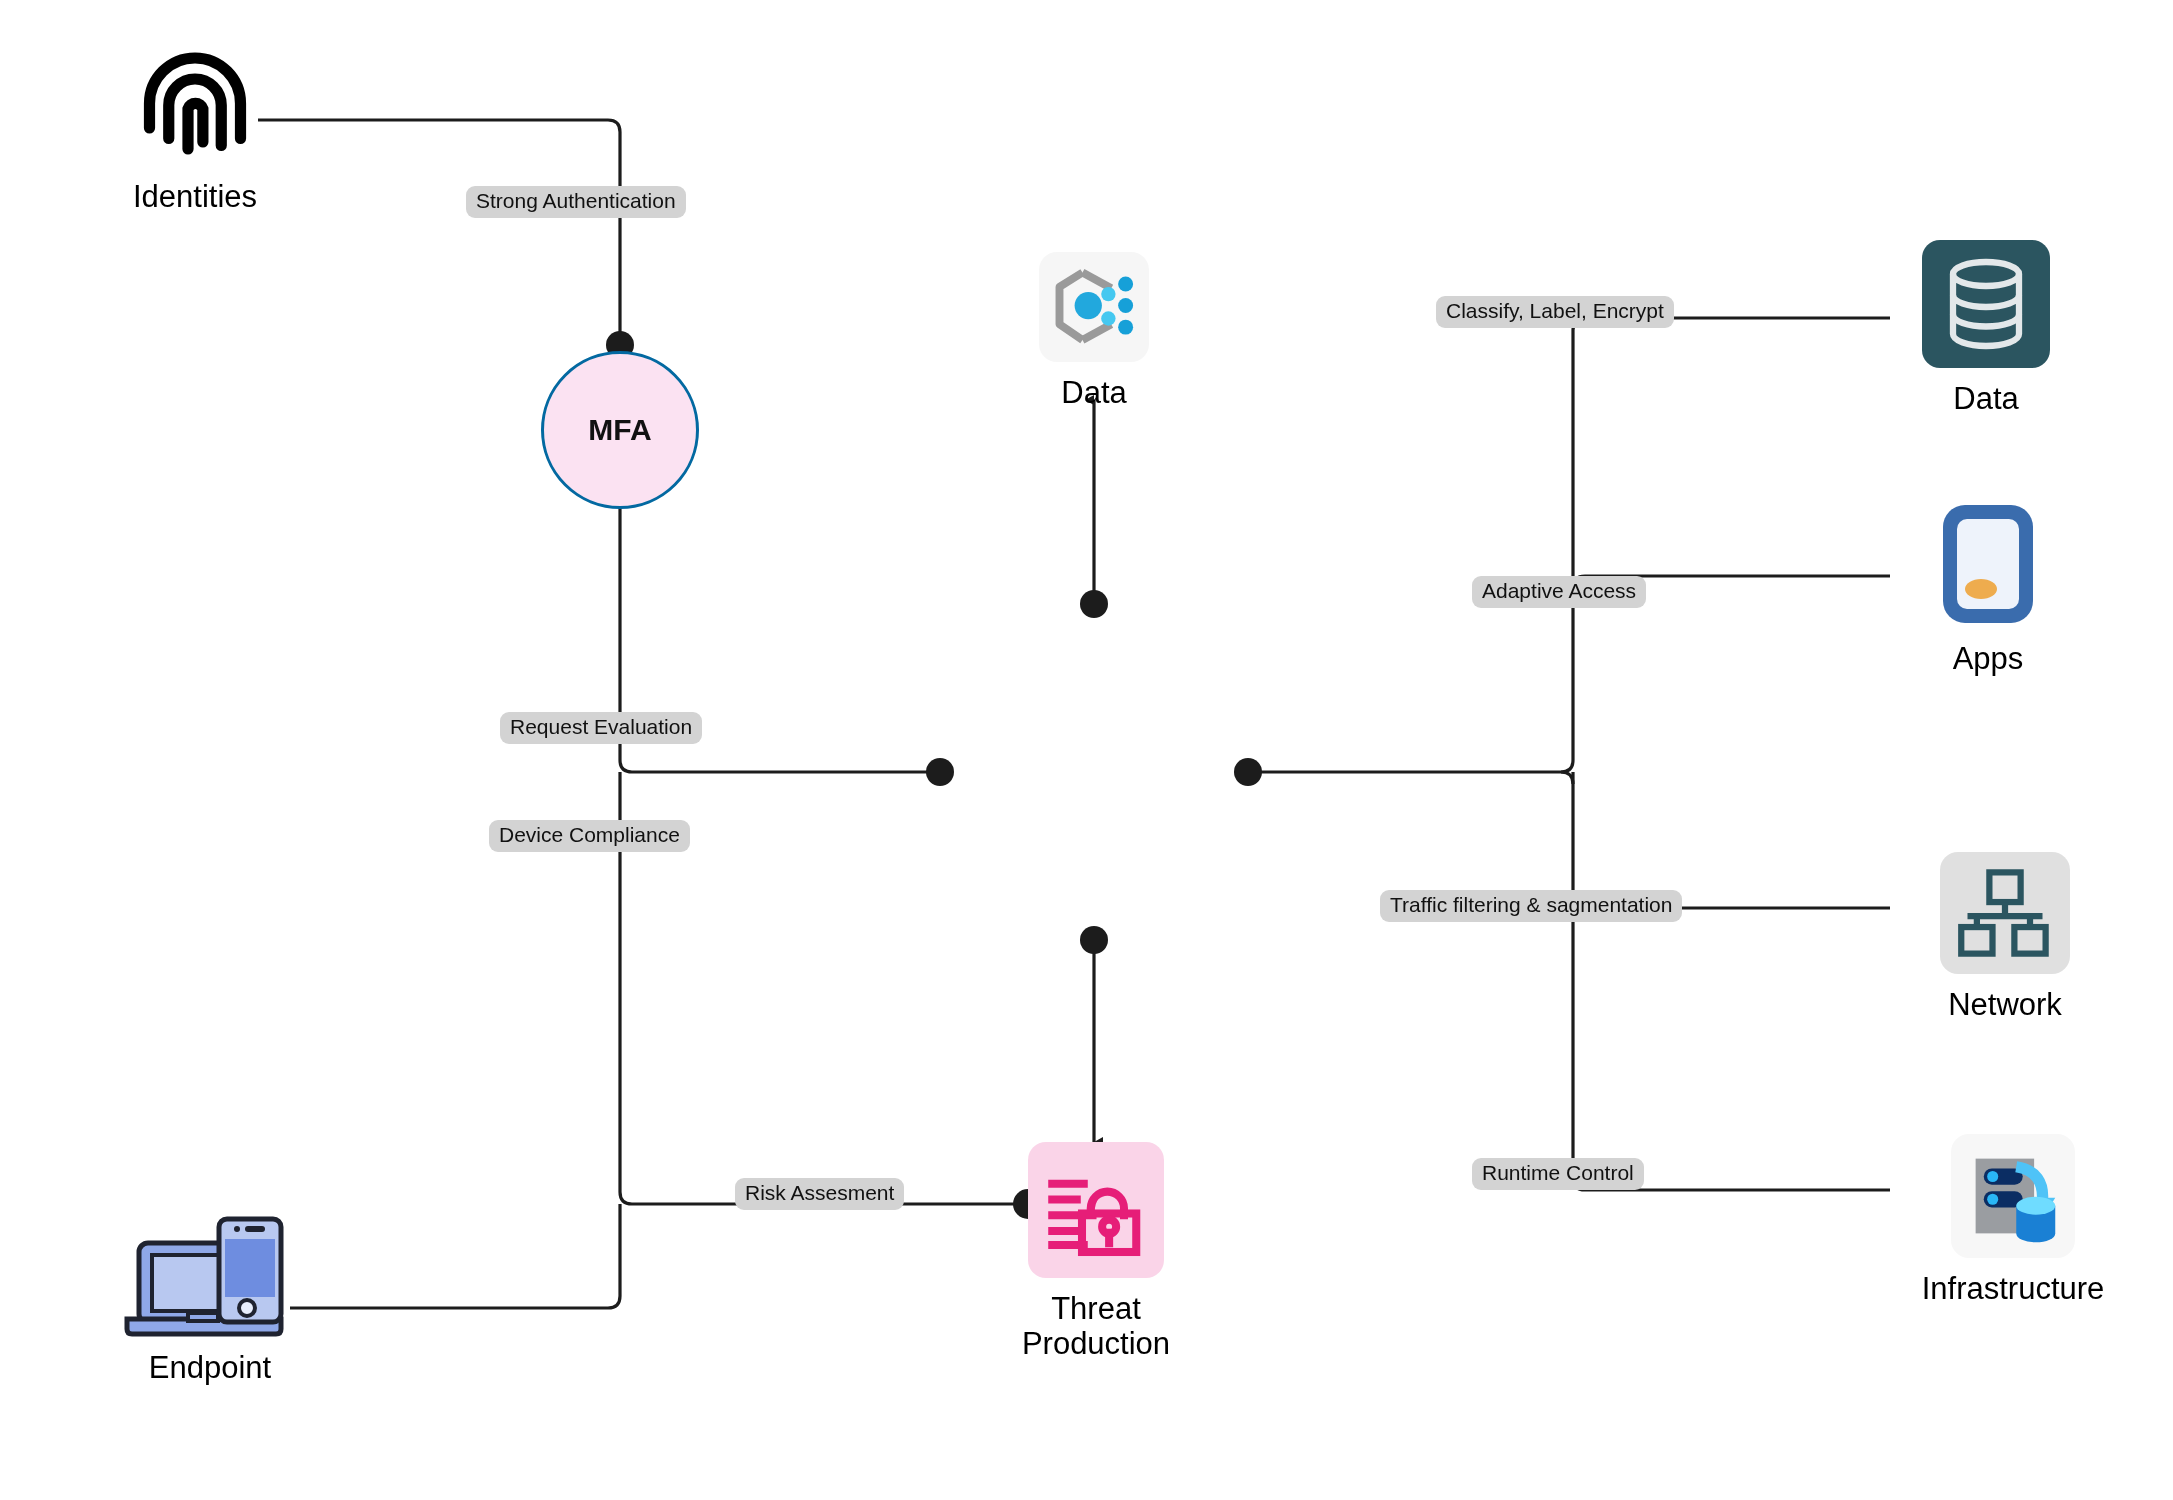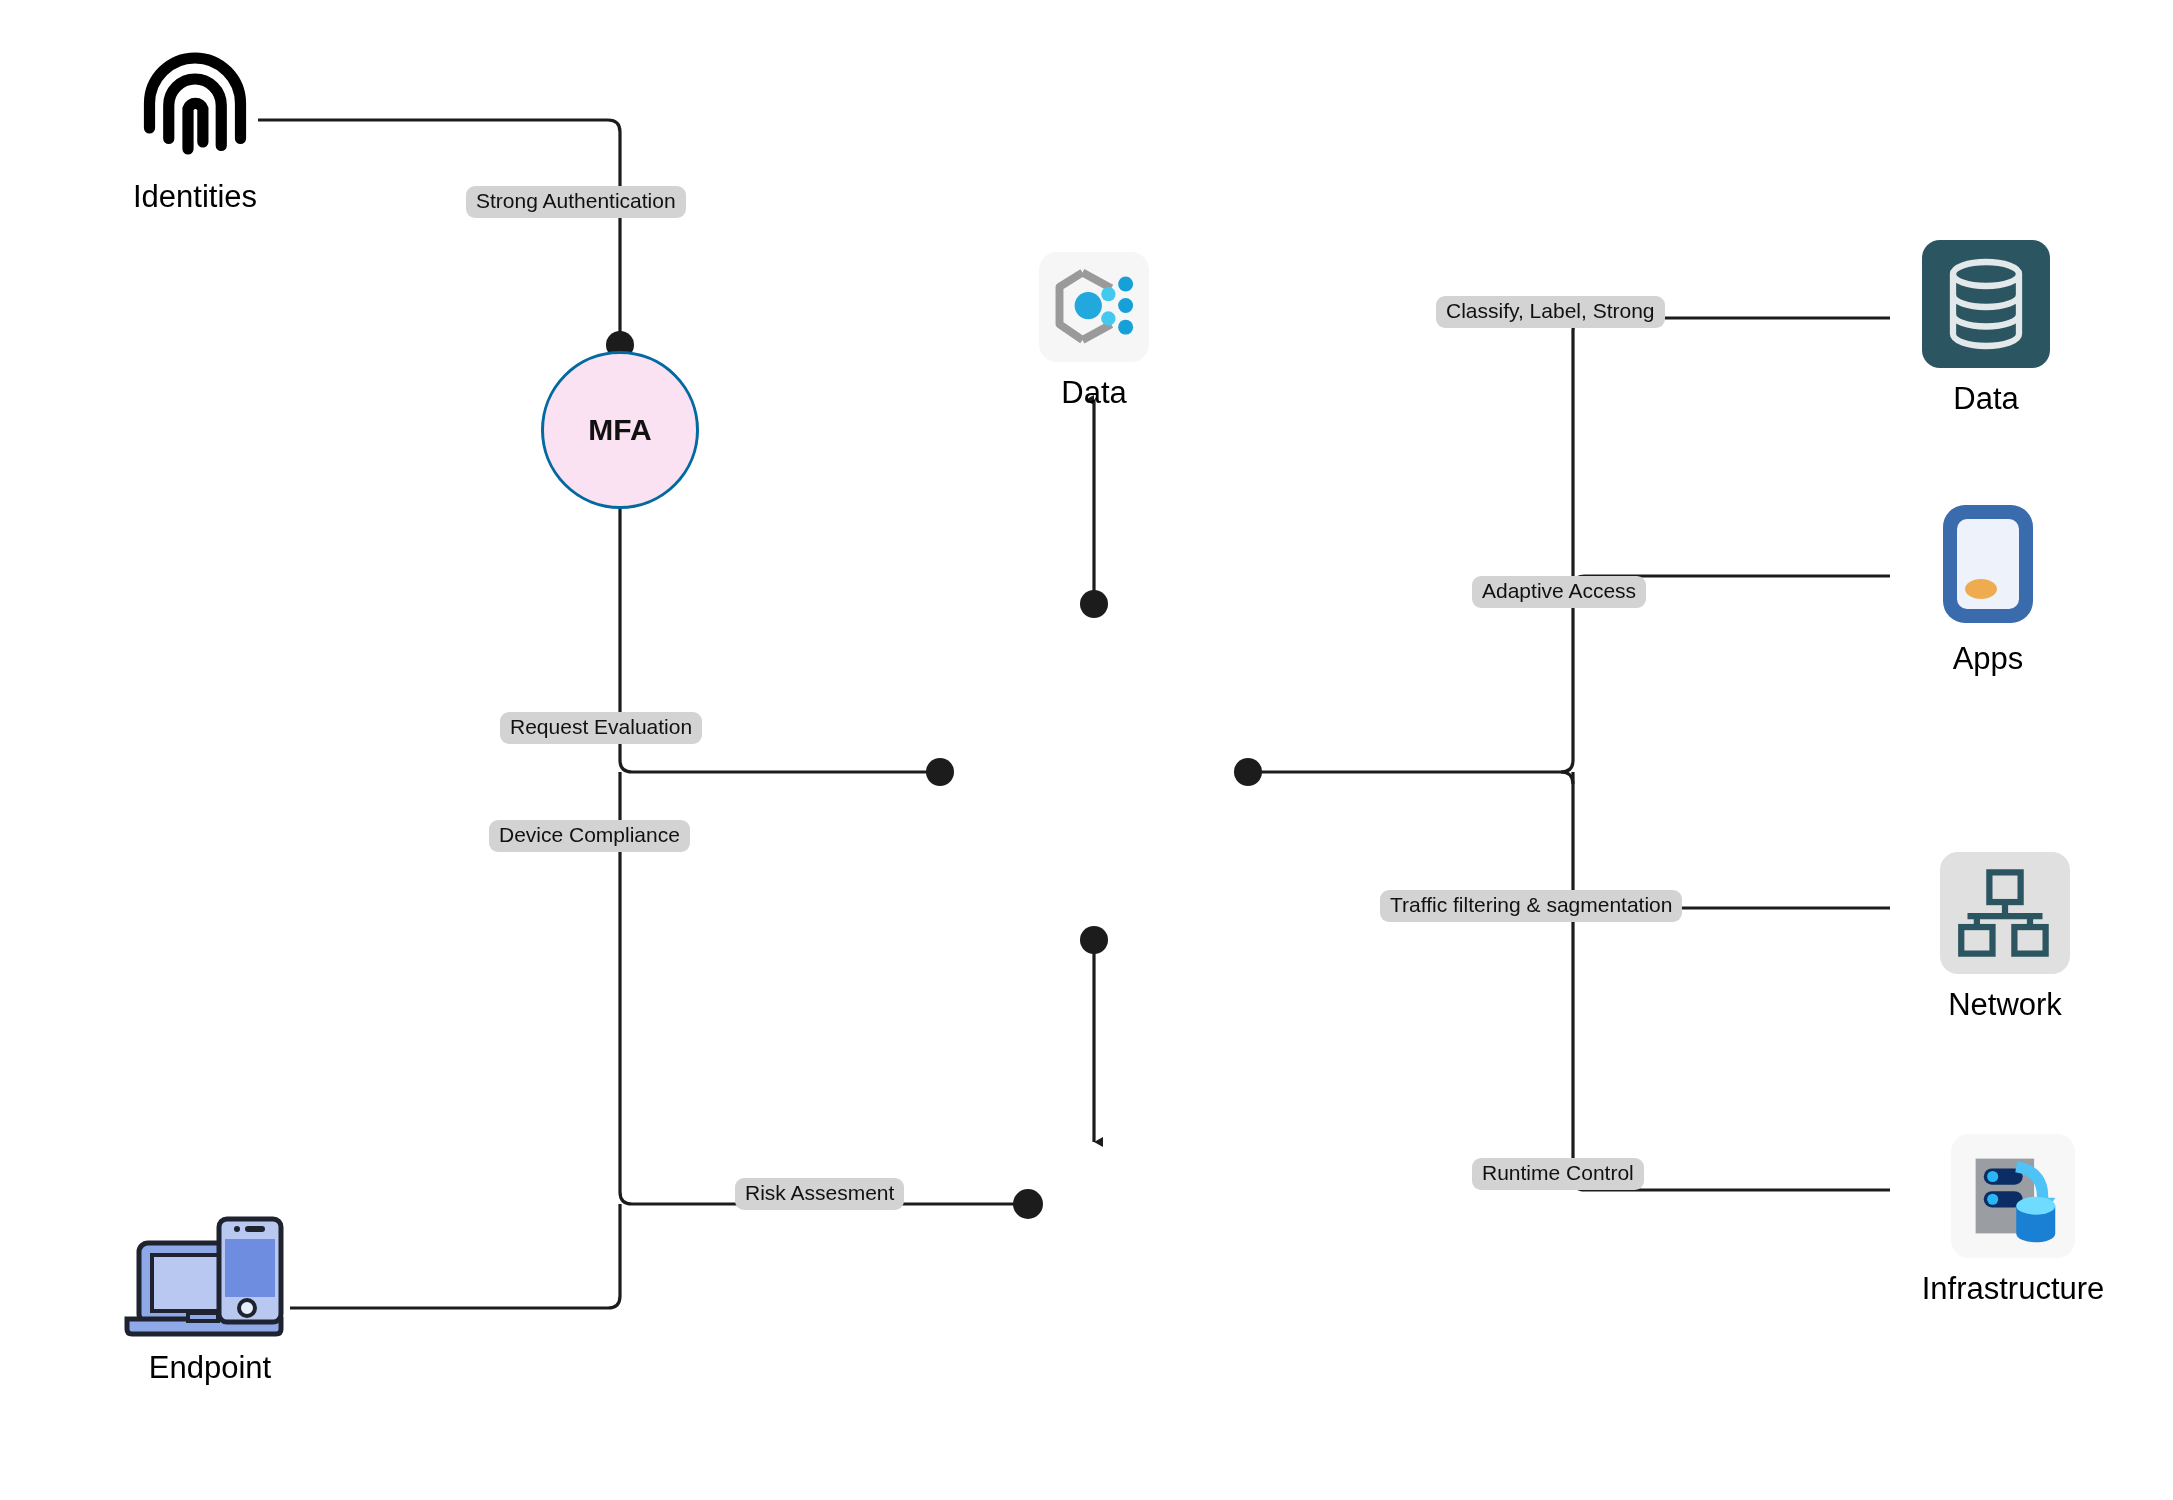--- a/index.html
+++ b/index.html
@@ -197,20 +197,39 @@
         <circle cx="42" cy="40" r="5" fill="#45c8f0"></circle>
         <circle cx="54" cy="16" r="5.2" fill="#16a0d8"></circle>
         <circle cx="54" cy="31" r="5.2" fill="#16a0d8"></circle>
         <circle cx="54" cy="46" r="5.2" fill="#16a0d8"></circle>
       </svg>
     </div>
     <div class="node-label">Data</div>
   </div>
 
 
+  <div class="node" style="left:1026px; top:1142px; width:140px;">
+    <div class="icon-box" style="width:136px;height:136px;background:#fad4e8;">
+      <svg width="112" height="112" viewBox="0 0 64 64">
+        <g stroke="#e61e78" stroke-width="4.6" fill="none" stroke-linecap="square">
+          <path d="M7,17 L25,17"></path>
+          <path d="M7,26 L21,26"></path>
+          <path d="M7,35 L30,35"></path>
+          <path d="M7,44 L21,44"></path>
+          <path d="M7,52 L25,52"></path>
+          <path d="M29,31 A9.5,9.5 0 0 1 48,31 L48,35"></path>
+          <rect x="24" y="34" width="31" height="22"></rect>
+          <circle cx="39.5" cy="41.5" r="4"></circle>
+          <path d="M39.5,45 L39.5,51"></path>
+        </g>
+      </svg>
+    </div>
+    <div class="node-label">Threat
+Production</div>
+  </div>
 
   <div class="node" style="left:1920px; top:240px; width:132px;">
     <div class="icon-box" style="width:128px;height:128px;background:#2b5560;">
       <svg width="90" height="96" viewBox="0 0 60 64">
         <g fill="none" stroke="#e3e8ea" stroke-width="4.2">
           <ellipse cx="30" cy="12" rx="22" ry="8"></ellipse>
           <path d="M8,12 L8,52 A22,8 0 0 0 52,52 L52,12"></path>
           <path d="M8,26 A22,8 0 0 0 52,26"></path>
           <path d="M8,39 A22,8 0 0 0 52,39"></path>
         </g>
@@ -265,21 +284,21 @@
   </div>
 
   <div class="edge-label" style="left:466px; top:186px;">Strong Authentication</div>
 
   <div class="edge-label" style="left:500px; top:712px;">Request Evaluation</div>
 
   <div class="edge-label" style="left:489px; top:820px;">Device Compliance</div>
 
   <div class="edge-label" style="left:735px; top:1178px;">Risk Assesment</div>
 
-  <div class="edge-label" style="left:1436px; top:296px;">Classify, Label, Strong</div>
+  <div class="edge-label" style="left:1436px; top:296px;">Classify, Label, Encrypt</div>
 
   <div class="edge-label" style="left:1472px; top:576px;">Adaptive Access</div>
 
   <div class="edge-label" style="left:1380px; top:890px;">Traffic filtering &amp; sagmentation</div>
 
   <div class="edge-label" style="left:1472px; top:1158px;">Runtime Control</div>
 
 </div>
 
 </body></html>

